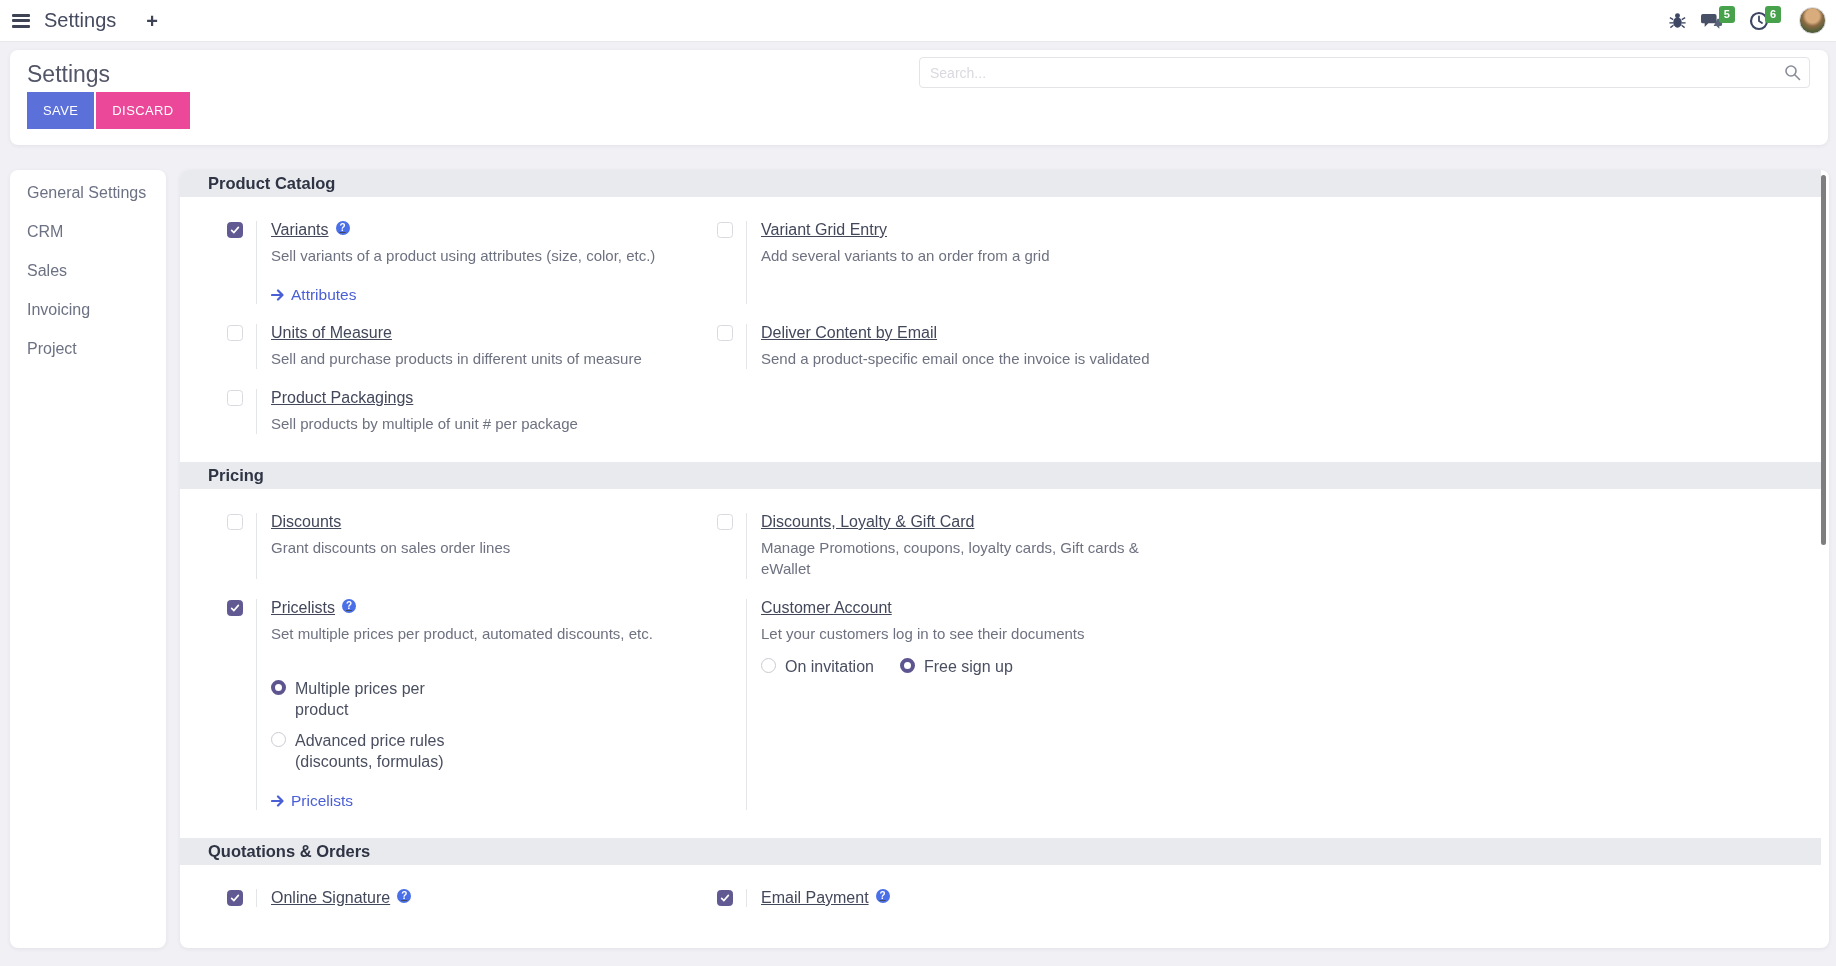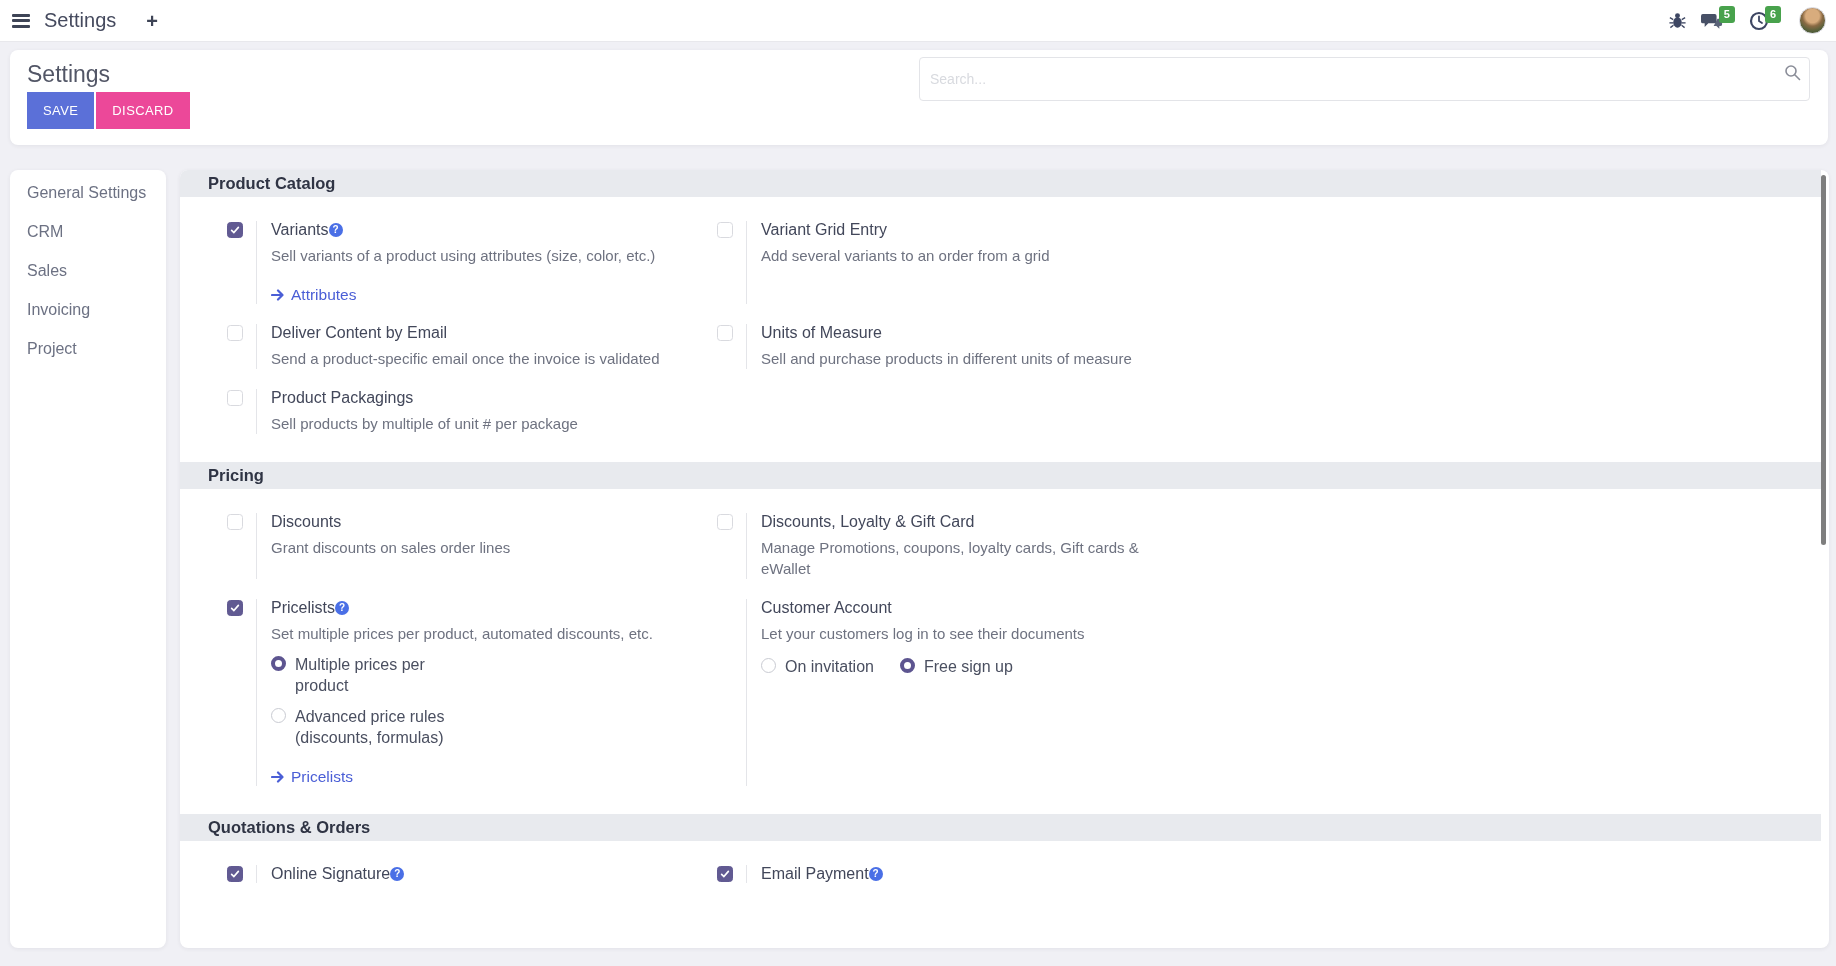--- a/index.html
+++ b/index.html
@@ -29,55 +29,55 @@
   .content-card { left:180px; top:170px; width:1649px; height:778px; overflow:hidden; }
 
   
   .page-title { position:absolute; left:17px; top:11px; font-size:23px; color:#525666; }
   .btn-row { position:absolute; left:17px; top:42px; display:flex; gap:2px; }
   .btn { border:none; color:#fff; font-size:13px; letter-spacing:.4px; border-radius:0;
          padding:11px 16px; cursor:pointer; font-family:inherit; }
   .btn-save { background:#5b70d8; }
   .btn-discard { background:#ec4899; }
   .search-wrap { position:absolute; right:18px; top:7px; width:891px; }
-  .search-input { width:100%; height:44px; border:1px solid #e3e4e8; border-radius:4px; padding:0 34px 0 10px;
+  .search-input { width:100%; height:31px; border:1px solid #e3e4e8; border-radius:4px; padding:0 34px 0 10px;
                   font-size:14px; color:#42475a; font-family:inherit; outline:none; }
   .search-input::placeholder { color:#d8dadf; }
   .search-icon { position:absolute; right:9px; top:7px; }
 
   
   .sidebar-list { padding-top:3px; }
   .sidebar-item { height:39px; display:flex; align-items:center; padding-left:17px; font-size:16px;
                   color:#6c7183; cursor:pointer; }
 
   
   .section-bar { height:27px; background:#e8eaee; display:flex; align-items:center; padding-left:28px;
                  font-size:16.5px; font-weight:700; color:#2f3444; width:calc(100% - 8px); }
   .section-content { padding:24px 8px 8px 47px; }
   .srow { display:grid; grid-template-columns:490px 1fr; }
   .box { display:flex; align-items:stretch; margin-bottom:20px; }
   .cb-col { width:29px; flex:0 0 29px; padding-top:1px; }
   .bcontent { border-left:1px solid #e4e5e9; padding-left:14px; flex:1; }
-  .blabel { font-size:16px; color:#42475a; display:flex; align-items:center; line-height:18px; }
+  .blabel { font-size:16px; color:#42475a; display:flex; gap:7px; line-height:18px;text-decoration:underline; }
   .bdesc { font-size:15px; color:#6e7280; margin-top:6px; line-height:21px; }
   .rcol .bdesc { max-width:425px; }
 
   .checkbox { width:16px; height:16px; border-radius:3.5px; background:#fff; border:1px solid #d9dadf;
               display:flex; align-items:center; justify-content:center; cursor:pointer; }
   .checkbox.on { background:#615a92; border-color:#615a92; }
   .checkbox svg { display:none; }
   .checkbox.on svg { display:block; }
 
   .help { width:14px; height:14px; border-radius:50%; background:#4a6fe6; color:#fff; font-size:10px;
           font-weight:700; display:inline-flex; align-items:center; justify-content:center; cursor:pointer; }
 
   .linkrow { margin-top:20px; display:flex; align-items:center; gap:6px; color:#4a5ed6; font-size:15.5px;
              cursor:pointer; height:18px; }
 
-  .radio-group { margin-top:10px; }
+  .radio-group { margin-top:34px; }
   .radio-row { display:flex; align-items:flex-start; gap:9px; margin-bottom:10px; cursor:pointer; }
   .radio { width:15px; height:15px; flex:0 0 15px; border-radius:50%; border:1px solid #c9cbd2;
            background:#fff; margin-top:2px; }
   .radio.on { border:4.5px solid #5d5590; }
   .radio-label { font-size:16px; color:#4a4f60; line-height:21px; max-width:160px; }
   .radio-inline { margin-top:12px; display:flex; gap:26px; }
   .radio-inline .radio-label { max-width:none; }
 
   .scroll-thumb { position:absolute; right:3px; top:5px; width:5px; height:370px; background:#7e7e7e;
                   border-radius:3px; cursor:pointer; }
@@ -188,44 +188,44 @@
           </div>
         <div class="bcontent">
           <div class="blabel">
               <span>Variant Grid Entry</span>
             </div>
           <div class="bdesc">Add several variants to an order from a grid</div>
         </div>
       </div>
     </div>
     <div class="srow">
+      <div class="box">
+        <div class="cb-col">
+            <div class="checkbox">
+          
+        </div>
+          </div>
+        <div class="bcontent">
+          <div class="blabel">
+              <span>Units of Measure</span>
+            </div>
+          <div class="bdesc">Sell and purchase products in different units of measure</div>
+        </div>
+      </div>
       <div class="box rcol">
         <div class="cb-col">
             <div class="checkbox">
           
         </div>
           </div>
         <div class="bcontent">
           <div class="blabel">
               <span>Deliver Content by Email</span>
             </div>
           <div class="bdesc">Send a product-specific email once the invoice is validated</div>
-        </div>
-      </div>
-      <div class="box">
-        <div class="cb-col">
-            <div class="checkbox">
-          
-        </div>
-          </div>
-        <div class="bcontent">
-          <div class="blabel">
-              <span>Units of Measure</span>
-            </div>
-          <div class="bdesc">Sell and purchase products in different units of measure</div>
         </div>
       </div>
     </div>
     <div class="srow">
       <div class="box">
         <div class="cb-col">
             <div class="checkbox">
           
         </div>
           </div>

